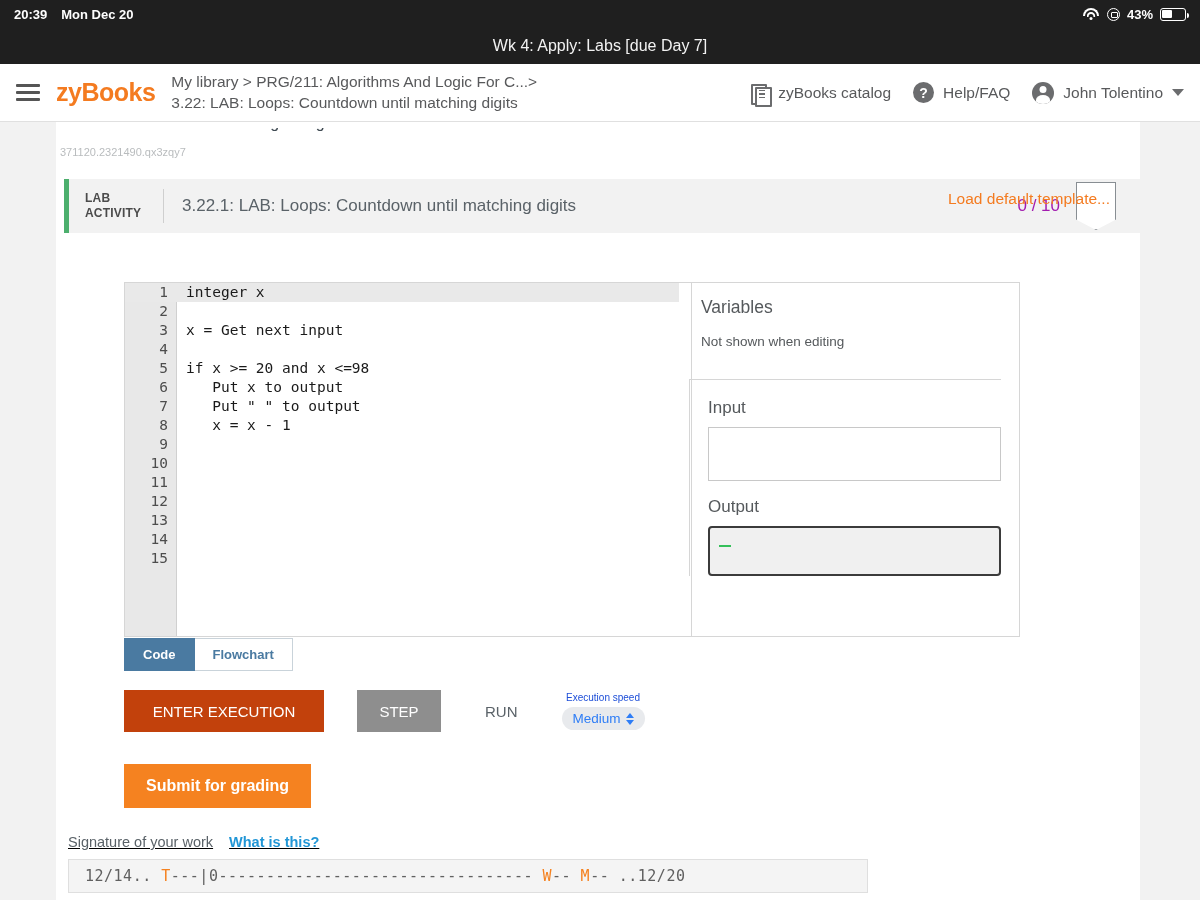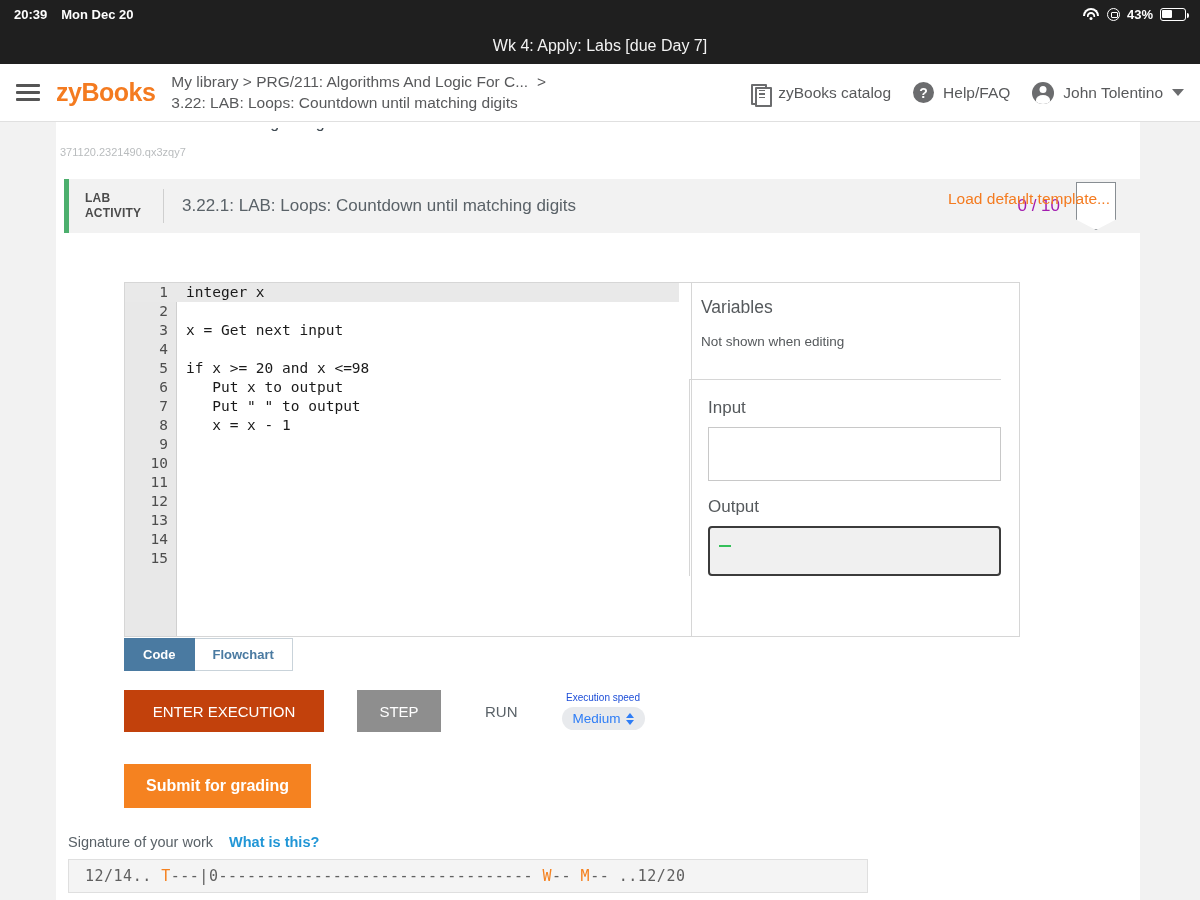--- a/index.html
+++ b/index.html
@@ -44,21 +44,21 @@
   
   .topnav {
     height: 58px; background: #ffffff; display: flex; align-items: center;
     padding: 0 16px; border-bottom: 1px solid #e0e0e0; position: relative; z-index: 5;
   }
   .hamburger { width: 24px; height: 17px; display:flex; flex-direction:column;
     justify-content: space-between; margin-right: 16px; cursor: pointer; }
   .hamburger span { display:block; height:3px; background:#555; border-radius:1px; }
   .brand { font-size: 25px; font-weight: bold; color:#f47b20; letter-spacing:-0.5px; margin-right: 16px; }
   .breadcrumb { font-size: 15.5px; color:#58595b; line-height: 1.35; }
-  .breadcrumb .row1 { display:flex; align-items:center; gap:9px; }
+  .breadcrumb .row1 { display:flex; align-items:center; }
   .bc-trunc { max-width: 400px; overflow:hidden; white-space:nowrap; }
   .topnav-right { margin-left:auto; display:flex; align-items:center; gap: 22px;
     font-size: 15.5px; color:#58595b; }
   .nav-item { display:flex; align-items:center; gap:9px; cursor:pointer; }
   .catalog-icon { width:18px; height:20px; position:relative; display:inline-block; }
   .catalog-icon::before { content:""; position:absolute; left:0; top:1px; width:12px; height:17px;
      border:2px solid #6b6c6e; border-radius:1px; }
   .catalog-icon::after { content:""; position:absolute; left:4px; top:4px; width:13px; height:16px;
      border:2px solid #6b6c6e; border-radius:1px; background:#fff; }
   .catalog-lines { position:absolute; left:8px; top:7px; width:6px; z-index:2; }
@@ -153,21 +153,21 @@
     color:#2e7df6; display:inline-flex; align-items:center; gap:5px; cursor:pointer; }
   .stepper { display:inline-flex; flex-direction:column; gap:2px; }
   .stepper i { display:block; width:0; height:0; border-left:4px solid transparent;
     border-right:4px solid transparent; }
   .stepper i.up { border-bottom:5px solid #2e7df6; }
   .stepper i.dn { border-top:5px solid #2e7df6; }
 
   .btn-submit { position:absolute; left:68px; top:642px; background:#f58220; color:#fff;
     font-size:16px; font-weight:bold; padding:13px 22px; cursor:pointer; }
 
-  .signature-row { position:absolute; left:12px; top:712px; display:flex; align-items:baseline; gap:16px; }
+  .signature-row { position:absolute; left:12px; top:712px; display:flex; align-items:baseline; gap:16px;text-decoration:underline; }
   .sig-label { font-size:14.5px; color:#5a6268; }
   .sig-link { font-size:14.5px; color:#2196d6; font-weight:bold; cursor:pointer; }
   .sig-box { position:absolute; left:12px; top:737px; width:800px; height:34px;
     background:#f4f4f4; border:1px solid #dfdfdf; display:flex; align-items:center;
     padding:0 16px; font-family:"DejaVu Sans Mono", monospace; font-size:15px; color:#606060;
     letter-spacing:0.5px; white-space:pre; }
   .sig-box .hi { color:#f58220; }
 </style>
 </head>
 <body>

